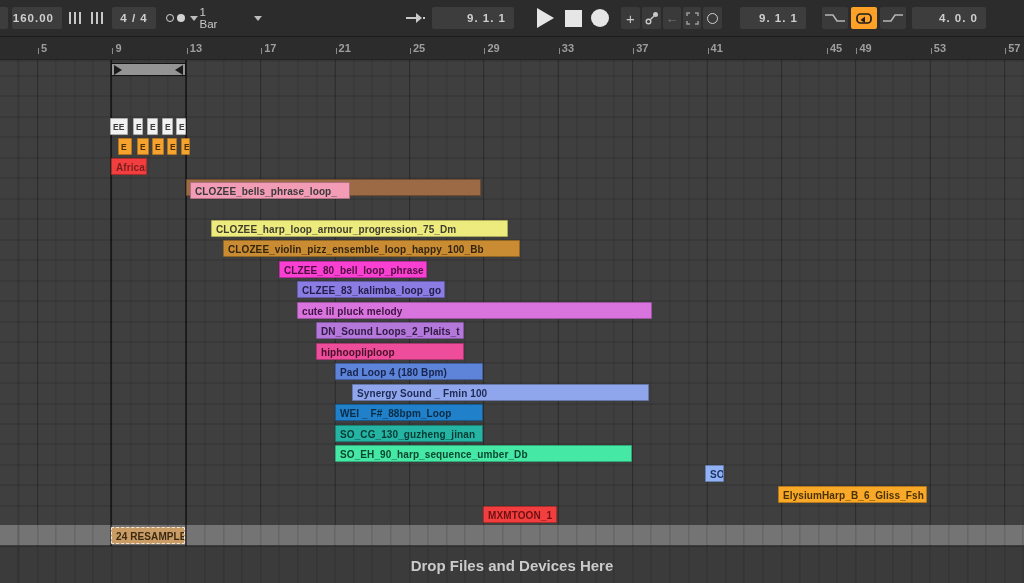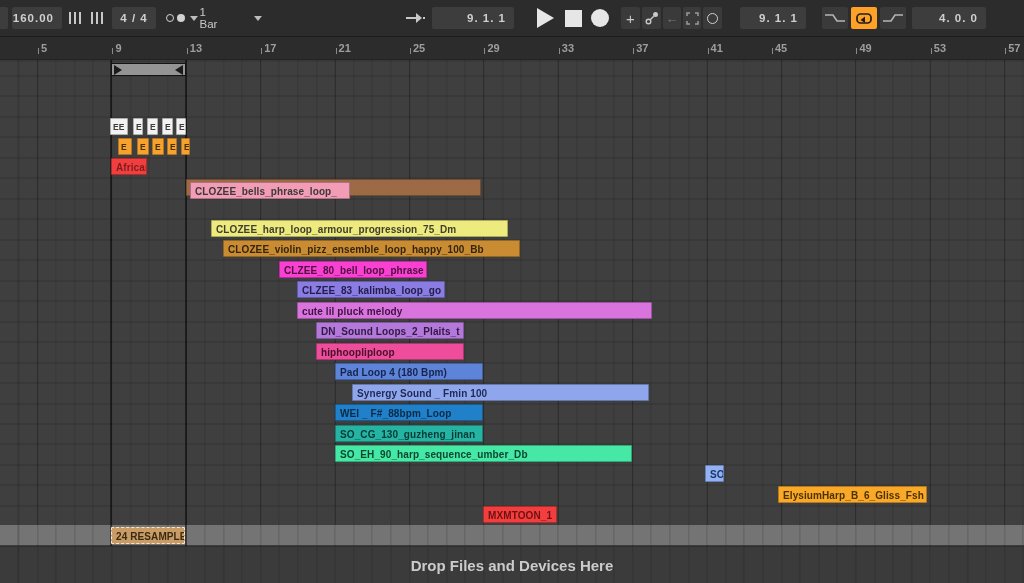--- a/index.html
+++ b/index.html
@@ -161,21 +161,21 @@
       <span class="bar-label" style="left: 38px;"><span class="bar-tick"></span>5</span>
       <span class="bar-label" style="left: 112.4px;"><span class="bar-tick"></span>9</span>
       <span class="bar-label" style="left: 186.8px;"><span class="bar-tick"></span>13</span>
       <span class="bar-label" style="left: 261.2px;"><span class="bar-tick"></span>17</span>
       <span class="bar-label" style="left: 335.6px;"><span class="bar-tick"></span>21</span>
       <span class="bar-label" style="left: 410px;"><span class="bar-tick"></span>25</span>
       <span class="bar-label" style="left: 484.4px;"><span class="bar-tick"></span>29</span>
       <span class="bar-label" style="left: 558.8px;"><span class="bar-tick"></span>33</span>
       <span class="bar-label" style="left: 633.2px;"><span class="bar-tick"></span>37</span>
       <span class="bar-label" style="left: 707.6px;"><span class="bar-tick"></span>41</span>
-      <span class="bar-label" style="left: 772px;"><span class="bar-tick"></span>45</span>
+      <span class="bar-label" style="left: 827px;"><span class="bar-tick"></span>45</span>
       <span class="bar-label" style="left: 856.4px;"><span class="bar-tick"></span>49</span>
       <span class="bar-label" style="left: 930.8px;"><span class="bar-tick"></span>53</span>
       <span class="bar-label" style="left: 1005.2px;"><span class="bar-tick"></span>57</span>
     </div>
 
   <div class="lanes" id="lanes">
     <div class="selband" id="selband" style="top: 465.4px;"></div>
     <div class="loopline" id="loopline-start" style="left: 110.4px;"></div>
     <div class="loopline" id="loopline-end" style="left: 184.8px;"></div>
     <div class="brace" id="loopbrace" style="left: 111.4px; width: 74.4px;">

